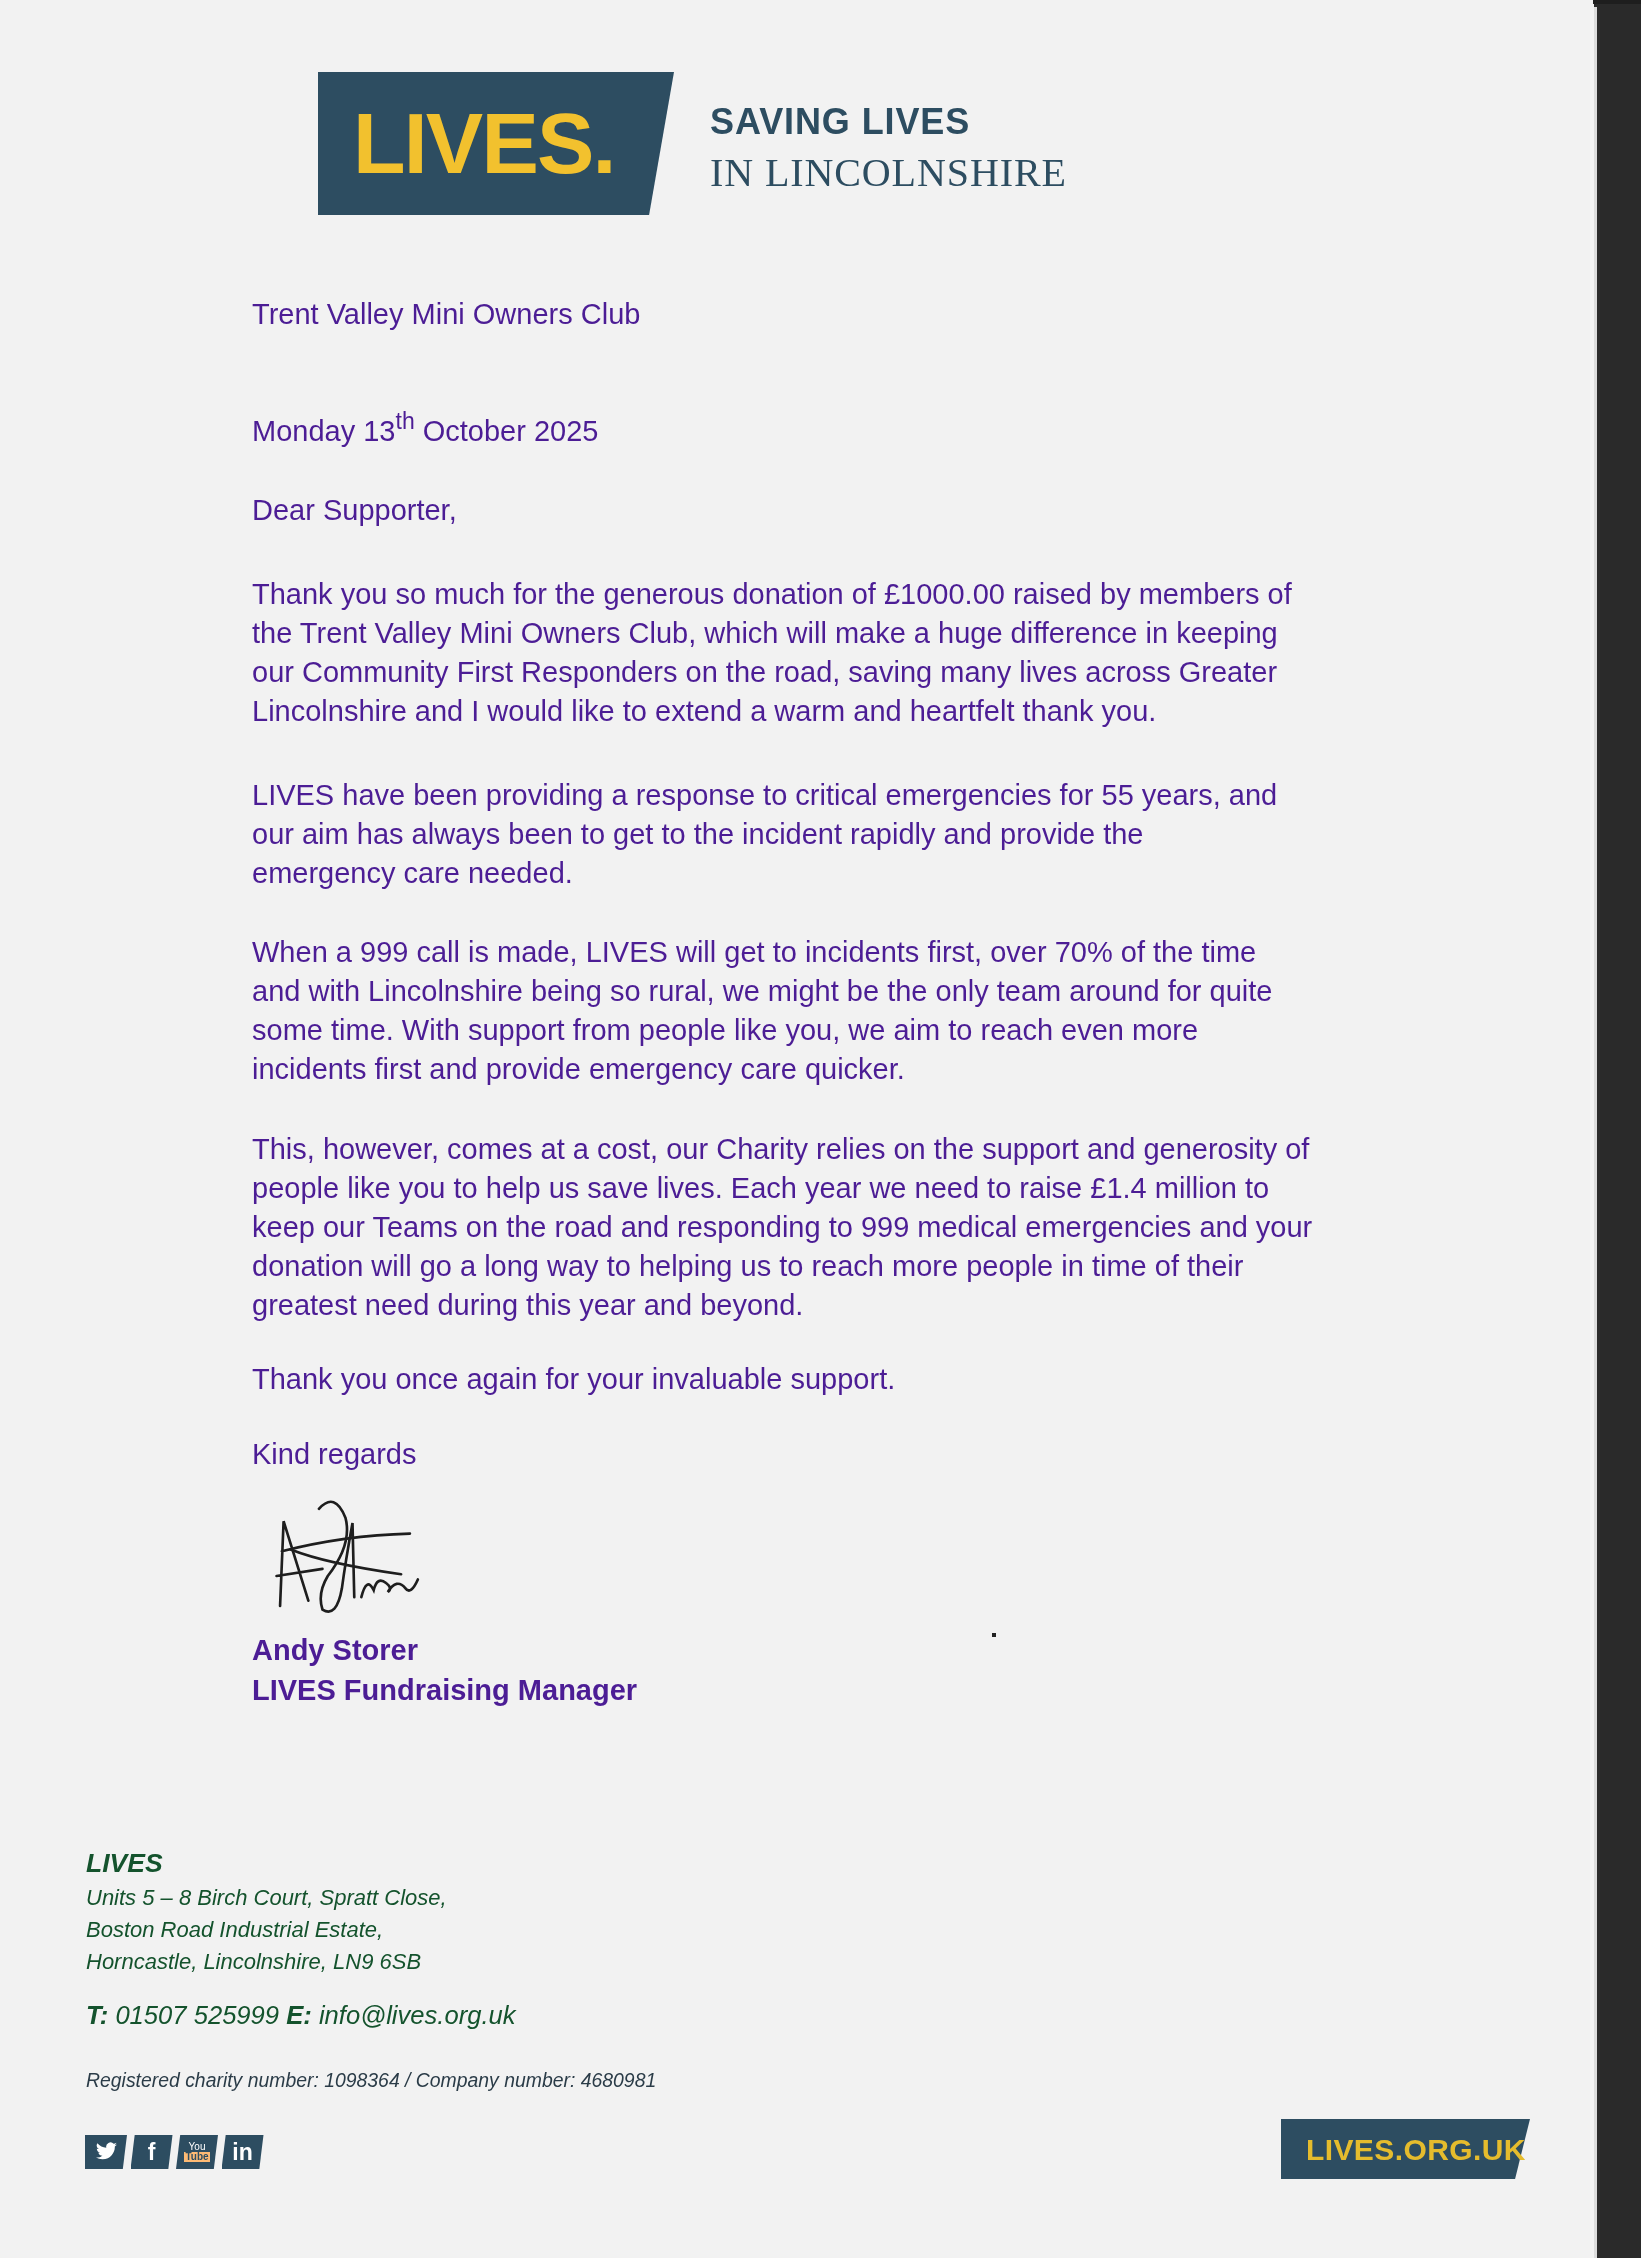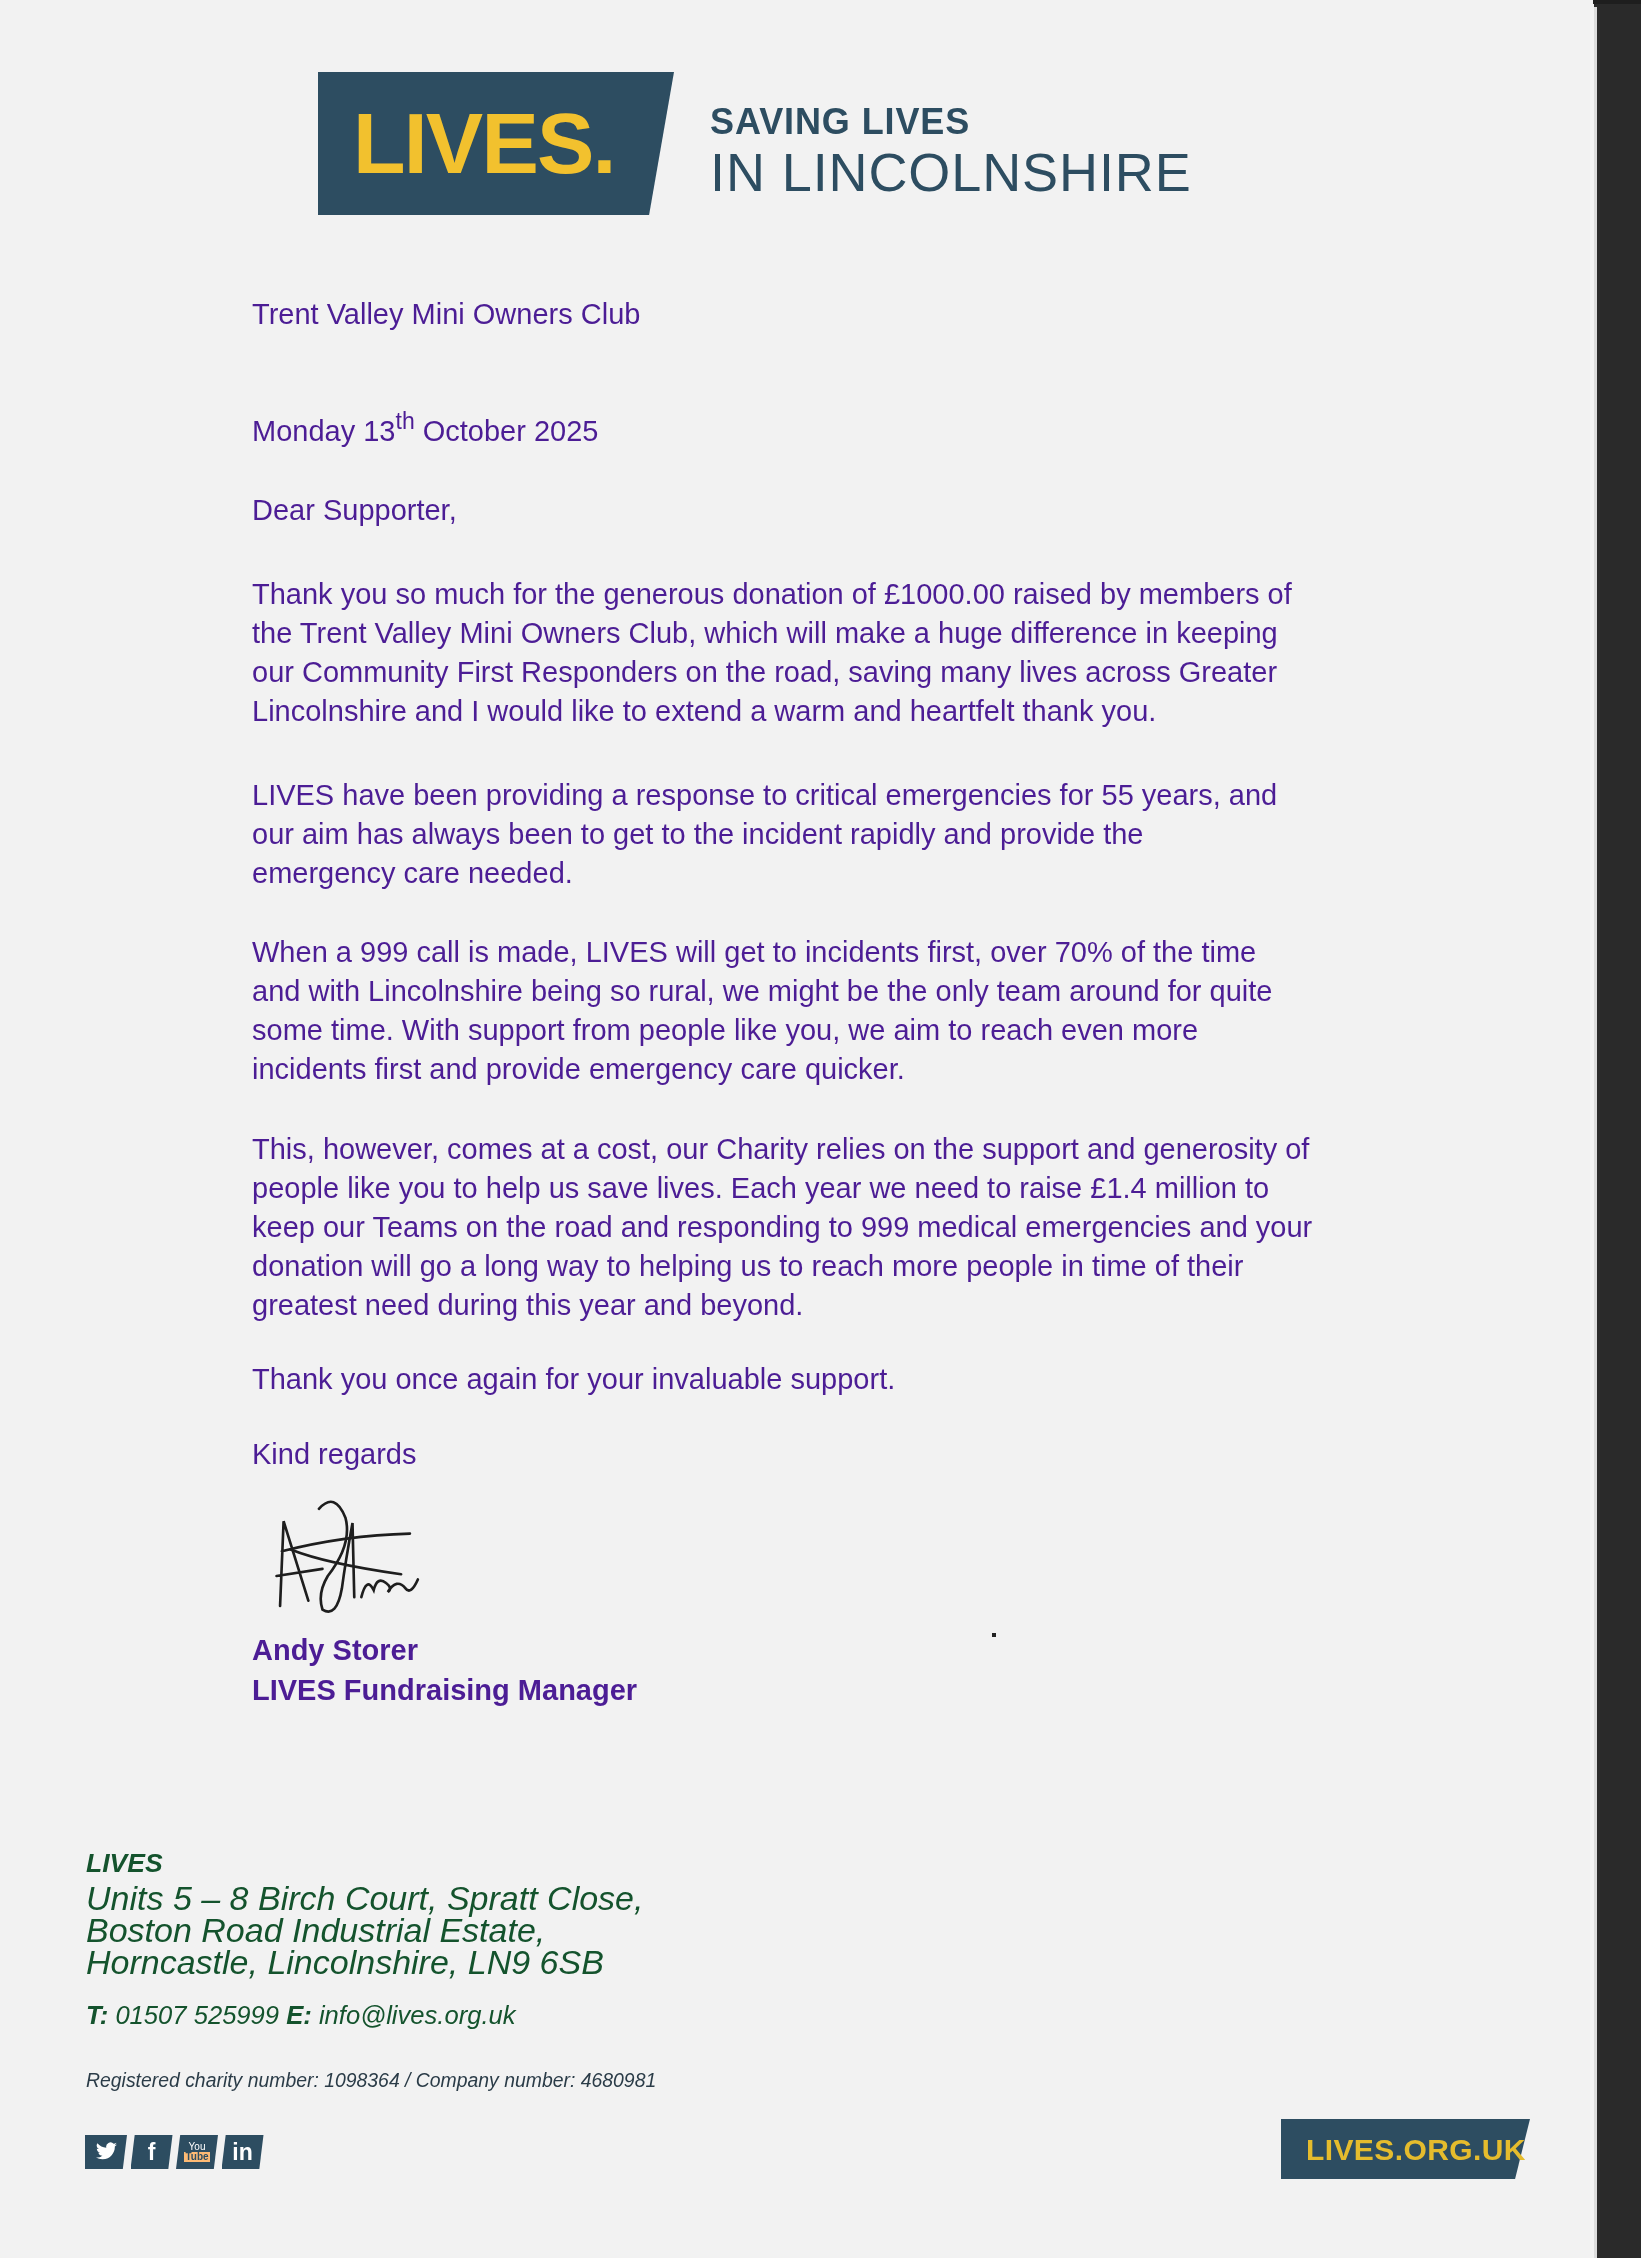--- a/index.html
+++ b/index.html
@@ -36,22 +36,22 @@
     font-family: "Liberation Sans", sans-serif; font-weight: bold;
     font-size: 86px; line-height: 88px; color: #f2c12e; letter-spacing: -1.8px;
   }
   .tagline-1 {
     position: absolute; left: 710px; top: 95px;
     font-family: "Liberation Sans", sans-serif; font-weight: bold;
     font-size: 36px; line-height: 53px; color: #2d4d61; letter-spacing: 0.9px;
   }
   .tagline-2 {
     position: absolute; left: 710px; top: 146px;
-    font-family: Liberation Sans, sans-serif; font-weight: normal;
-    font-size: 54px; line-height: 53px; color: #2d4d61; letter-spacing: 0.9px;
+    font-family: Liberation Serif, serif; font-weight: normal;
+    font-size: 40px; line-height: 53px; color: #2d4d61; letter-spacing: 0.9px;
   }
 
   
   .letter {
     position: absolute; left: 252px; width: 1147px;
     font-family: "Liberation Sans", sans-serif; font-size: 29px; color: #4c1d95;
   }
   .recipient { top: 298px; }
   .date { top: 415px; }
   .date sup { font-size: 23px; vertical-align: 12.4px; line-height: 0; }
@@ -63,21 +63,21 @@
   .p4 { top: 1130px; }
   .closing-line { top: 1363px; }
   .kind-regards { top: 1438px; }
   .signature { position: absolute; left: 273px; top: 1491px; width: 159px; height: 124px; }
   .sig-name { top: 1634px; font-weight: bold; }
   .sig-title { top: 1674px; font-weight: bold; }
 
   
   .footer { position: absolute; left: 86px; color: #14532d; font-family: "Liberation Sans", sans-serif; font-style: italic; }
   .f-org { top: 1848px; font-weight: bold; font-size: 26.5px; }
-  .f-addr { top: 1882px; font-size: 34px; line-height: 32px; }
+  .f-addr { top: 1882px; font-size: 22px; line-height: 32px; }
   .f-contact { top: 2001px; font-size: 25.6px; }
   .f-contact b { font-weight: bold; }
   .f-reg { top: 2069px; font-size: 19.4px; font-style: italic; color: #2b3c48; }
 
   .social { position: absolute; left: 85px; top: 2135px; display: flex; gap: 3.5px; }
   .social .sq {
     width: 42px; height: 34px; background: #2d4d61; color: #ffffff;
     display: flex; align-items: center; justify-content: center;
     clip-path: polygon(10% 0, 100% 0, 90% 100%, 0 100%);
     font-weight: bold; font-size: 23px;

